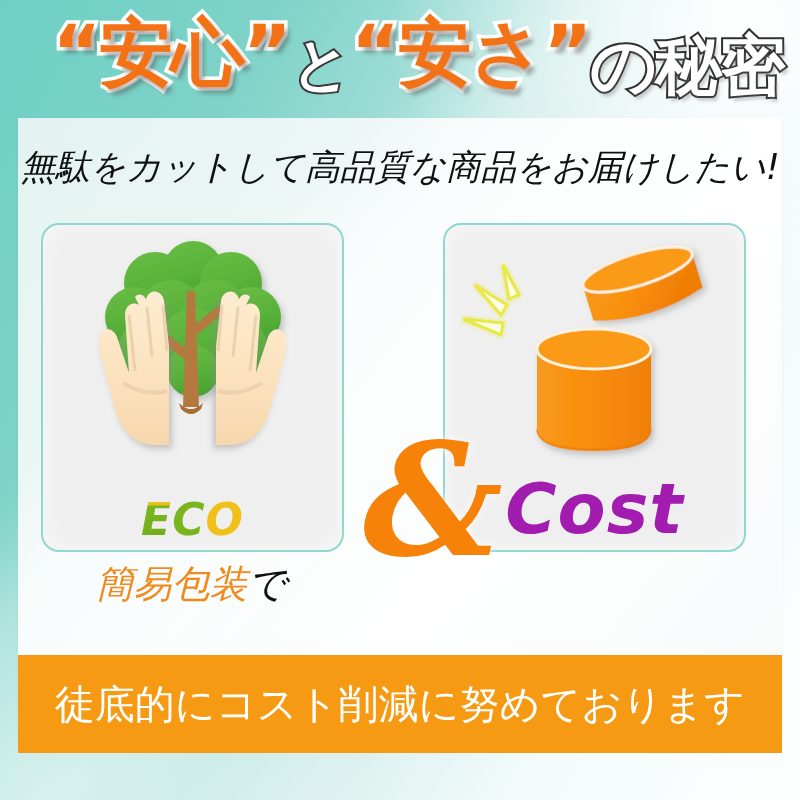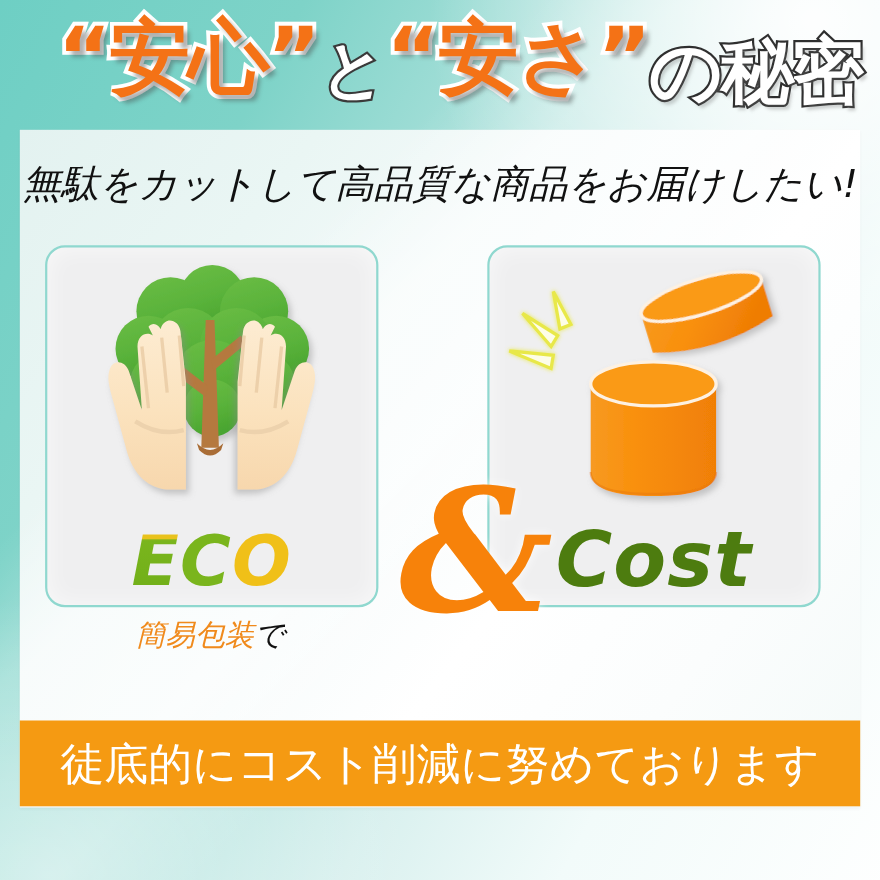--- a/index.html
+++ b/index.html
@@ -157,21 +157,21 @@
     z-index: 6;
     text-shadow: 0 0 10px rgba(255,255,255,0.9);
   }
 
   
   .eco-art { position: absolute; inset: 0; }
   .eco-word {
     position: absolute;
     left: 0; right: 0; bottom: 8px;
     text-align: center;
-    font-size: 63px;
+    font-size: 44px;
     font-weight: bold;
     font-family: "DejaVu Sans", sans-serif;
     letter-spacing: 1px;
     line-height: 1;
     margin-top: 47px;
   }
   .eco-word .e {
     background: linear-gradient(180deg,#e9c21c 0%,#e9c21c 22%,#7ab51d 23%,#6fae18 100%);
     -webkit-background-clip: text;
     background-clip: text;
@@ -182,38 +182,38 @@
 
   
   .cost-art { position: absolute; inset: 0; }
   .cost-word {
     position: absolute;
     left: 0; right: 0; bottom: 6px;
     text-align: center;
     font-size: 70px;
     font-weight: bold;
     font-family: "DejaVu Sans", sans-serif;
-    color: #4d7c0f;
+    color: #a21caf;
     line-height: 1;
     letter-spacing: 1px;
   }
 
   
   .cap {
     position: absolute;
     top: 444px;
     width: 330px;
     text-align: center;
     font-family: "DejaVu Sans", sans-serif;
   }
   .cap-left  { left: 8px; }
   .cap-right { left: 410px; }
   .cap .big {
     display: block;
-    font-size: 27px;
+    font-size: 38px;
     color: #111111;
     white-space: nowrap;
     line-height: 1.18;
   }
   .cap .big .or { color: #f08a1c; }
   .cap .small {
     display: block;
     font-size: 23px;
     color: #111111;
     white-space: nowrap;
@@ -224,21 +224,21 @@
     font-size: 31px;
     color: #f08a1c;
     white-space: nowrap;
     margin-top: 1px;
   }
 
   
   .footer {
     position: absolute;
     left: 18px; top: 655px;
-    width: 764px; height: 78px;
+    width: 764px; height: 98px;
     background: #f59a12;
     display: flex;
     align-items: center;
     justify-content: center;
   }
   .footer span {
     color: #ffffff;
     font-size: 40px;
     font-family: "DejaVu Sans", sans-serif;
     white-space: nowrap;

